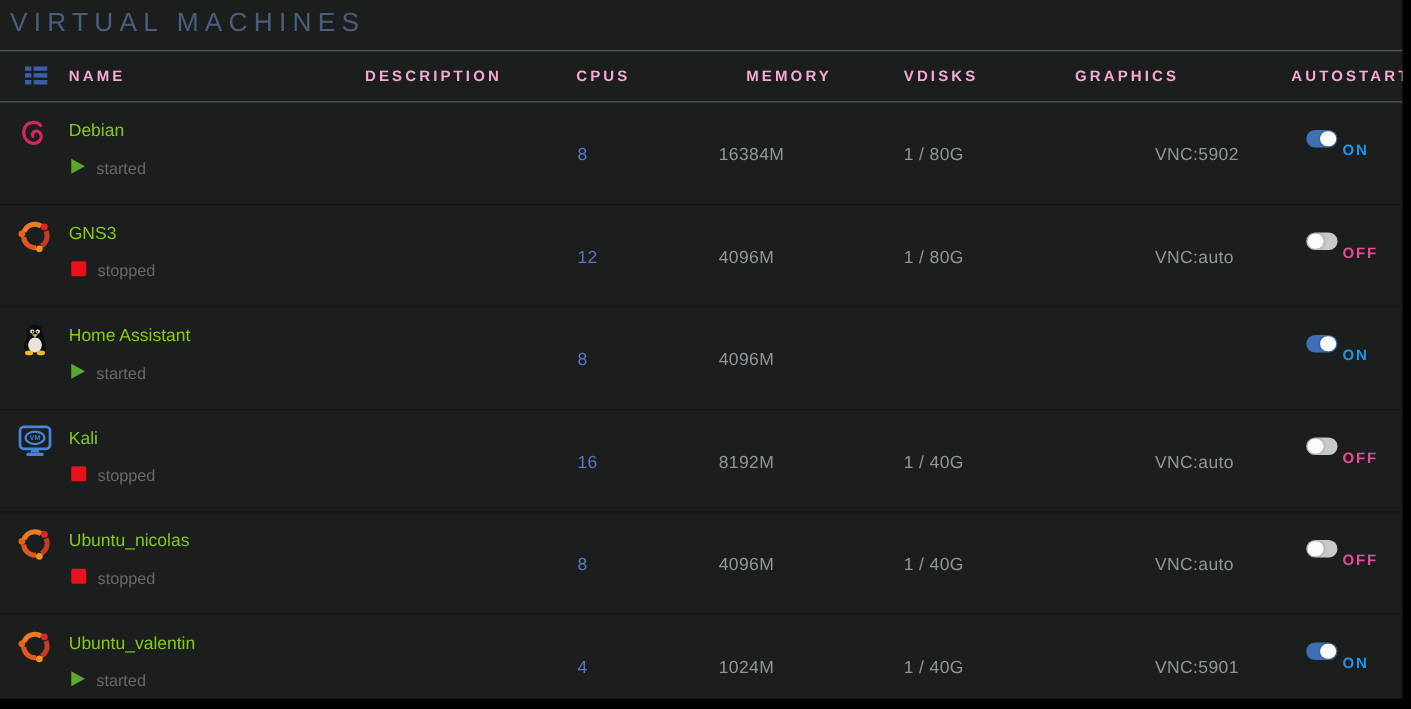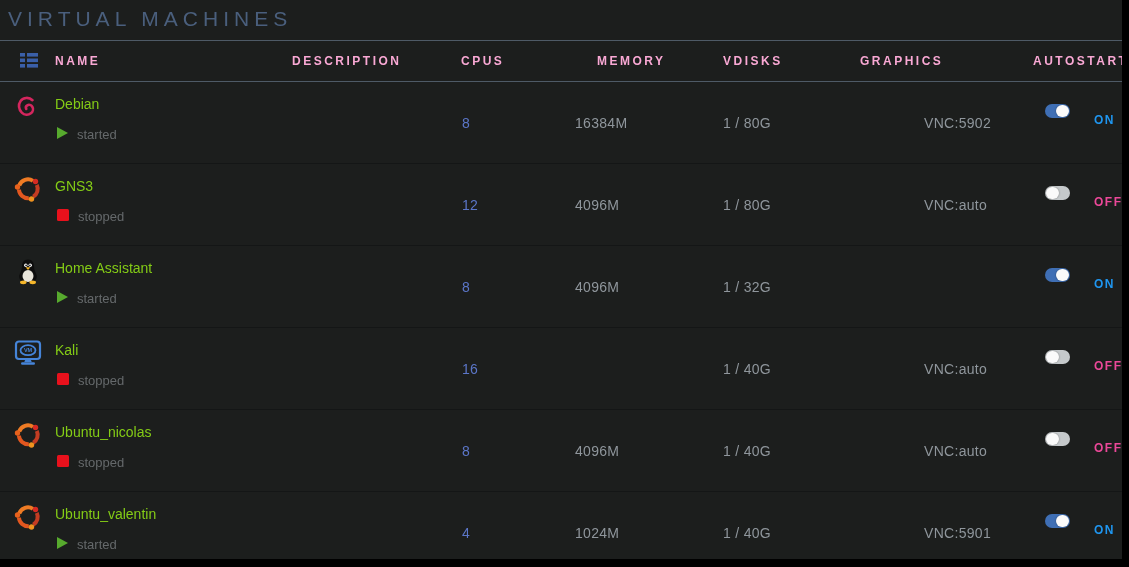--- a/index.html
+++ b/index.html
@@ -31,21 +31,21 @@
                gap:9px; font-size:13px; color:#65696b; }
   .play-icon { width:0; height:0; border-left:11px solid #57aa2e;
                border-top:6.5px solid transparent; border-bottom:6.5px solid transparent; }
   .stop-icon { width:12px; height:12px; background:#e8111c; border-radius:1.5px; }
   .cell { position:absolute; top:0; height:100%; display:flex; align-items:center;
           font-size:14px; color:#8f969c; letter-spacing:0.3px; }
   .cell-cpus { left:462px; color:#5b76c8; cursor:pointer; }
   .cell-mem { left:575px; } .cell-vdisks { left:723px; } .cell-graphics { left:892px;margin-left:32px; }
 
   
-  .cell-autostart { position:absolute; left:1045px; top:22px; display:flex; gap:24px; }
+  .cell-autostart { position:absolute; left:1045px; top:22px; display:flex; gap:4px; }
   .switch { position:relative; width:25px; height:14px; border-radius:7px; cursor:pointer; }
   .switch.on { background:#3f6fb5; }
   .switch.off { background:#c5c9cb; }
   .knob { position:absolute; top:1px; width:13px; height:12px; border-radius:6px;
           background:#fafafa; box-shadow:0 0 2px rgba(0,0,0,.4); }
   .switch.on .knob { right:1px; }
   .switch.off .knob { left:1px; }
   .switch-label { margin-top:9px; font-size:12px; font-weight:700; letter-spacing:1.5px; }
   .switch-label.on { color:#1f96f0; }
   .switch-label.off { color:#ec4899; }
@@ -172,21 +172,20 @@
 
     <span class="vm-status">
       <span class="play-icon"></span>
 
       <span>started</span>
     </span>
 
     <span class="cell" style="left:292px"></span>
     <span class="cell cell-cpus">8</span>
     <span class="cell cell-mem">4096M</span>
-    <span class="cell cell-vdisks">1 / 32G</span>
 
     <span class="cell-autostart">
       <span class="switch on">
         <span class="knob"></span>
       </span>
       <span class="switch-label on">ON</span>
     </span>
 
   </div>
       <div class="row">
@@ -207,20 +206,21 @@
     <a class="vm-name">Kali</a>
 
     <span class="vm-status">
 
       <span class="stop-icon"></span>
       <span>stopped</span>
     </span>
 
     <span class="cell" style="left:292px"></span>
     <span class="cell cell-cpus">16</span>
+    <span class="cell cell-mem">8192M</span>
     <span class="cell cell-vdisks">1 / 40G</span>
     <span class="cell cell-graphics">VNC:auto</span>
 
     <span class="cell-autostart">
       <span class="switch off">
         <span class="knob"></span>
       </span>
       <span class="switch-label off">OFF</span>
     </span>
 

